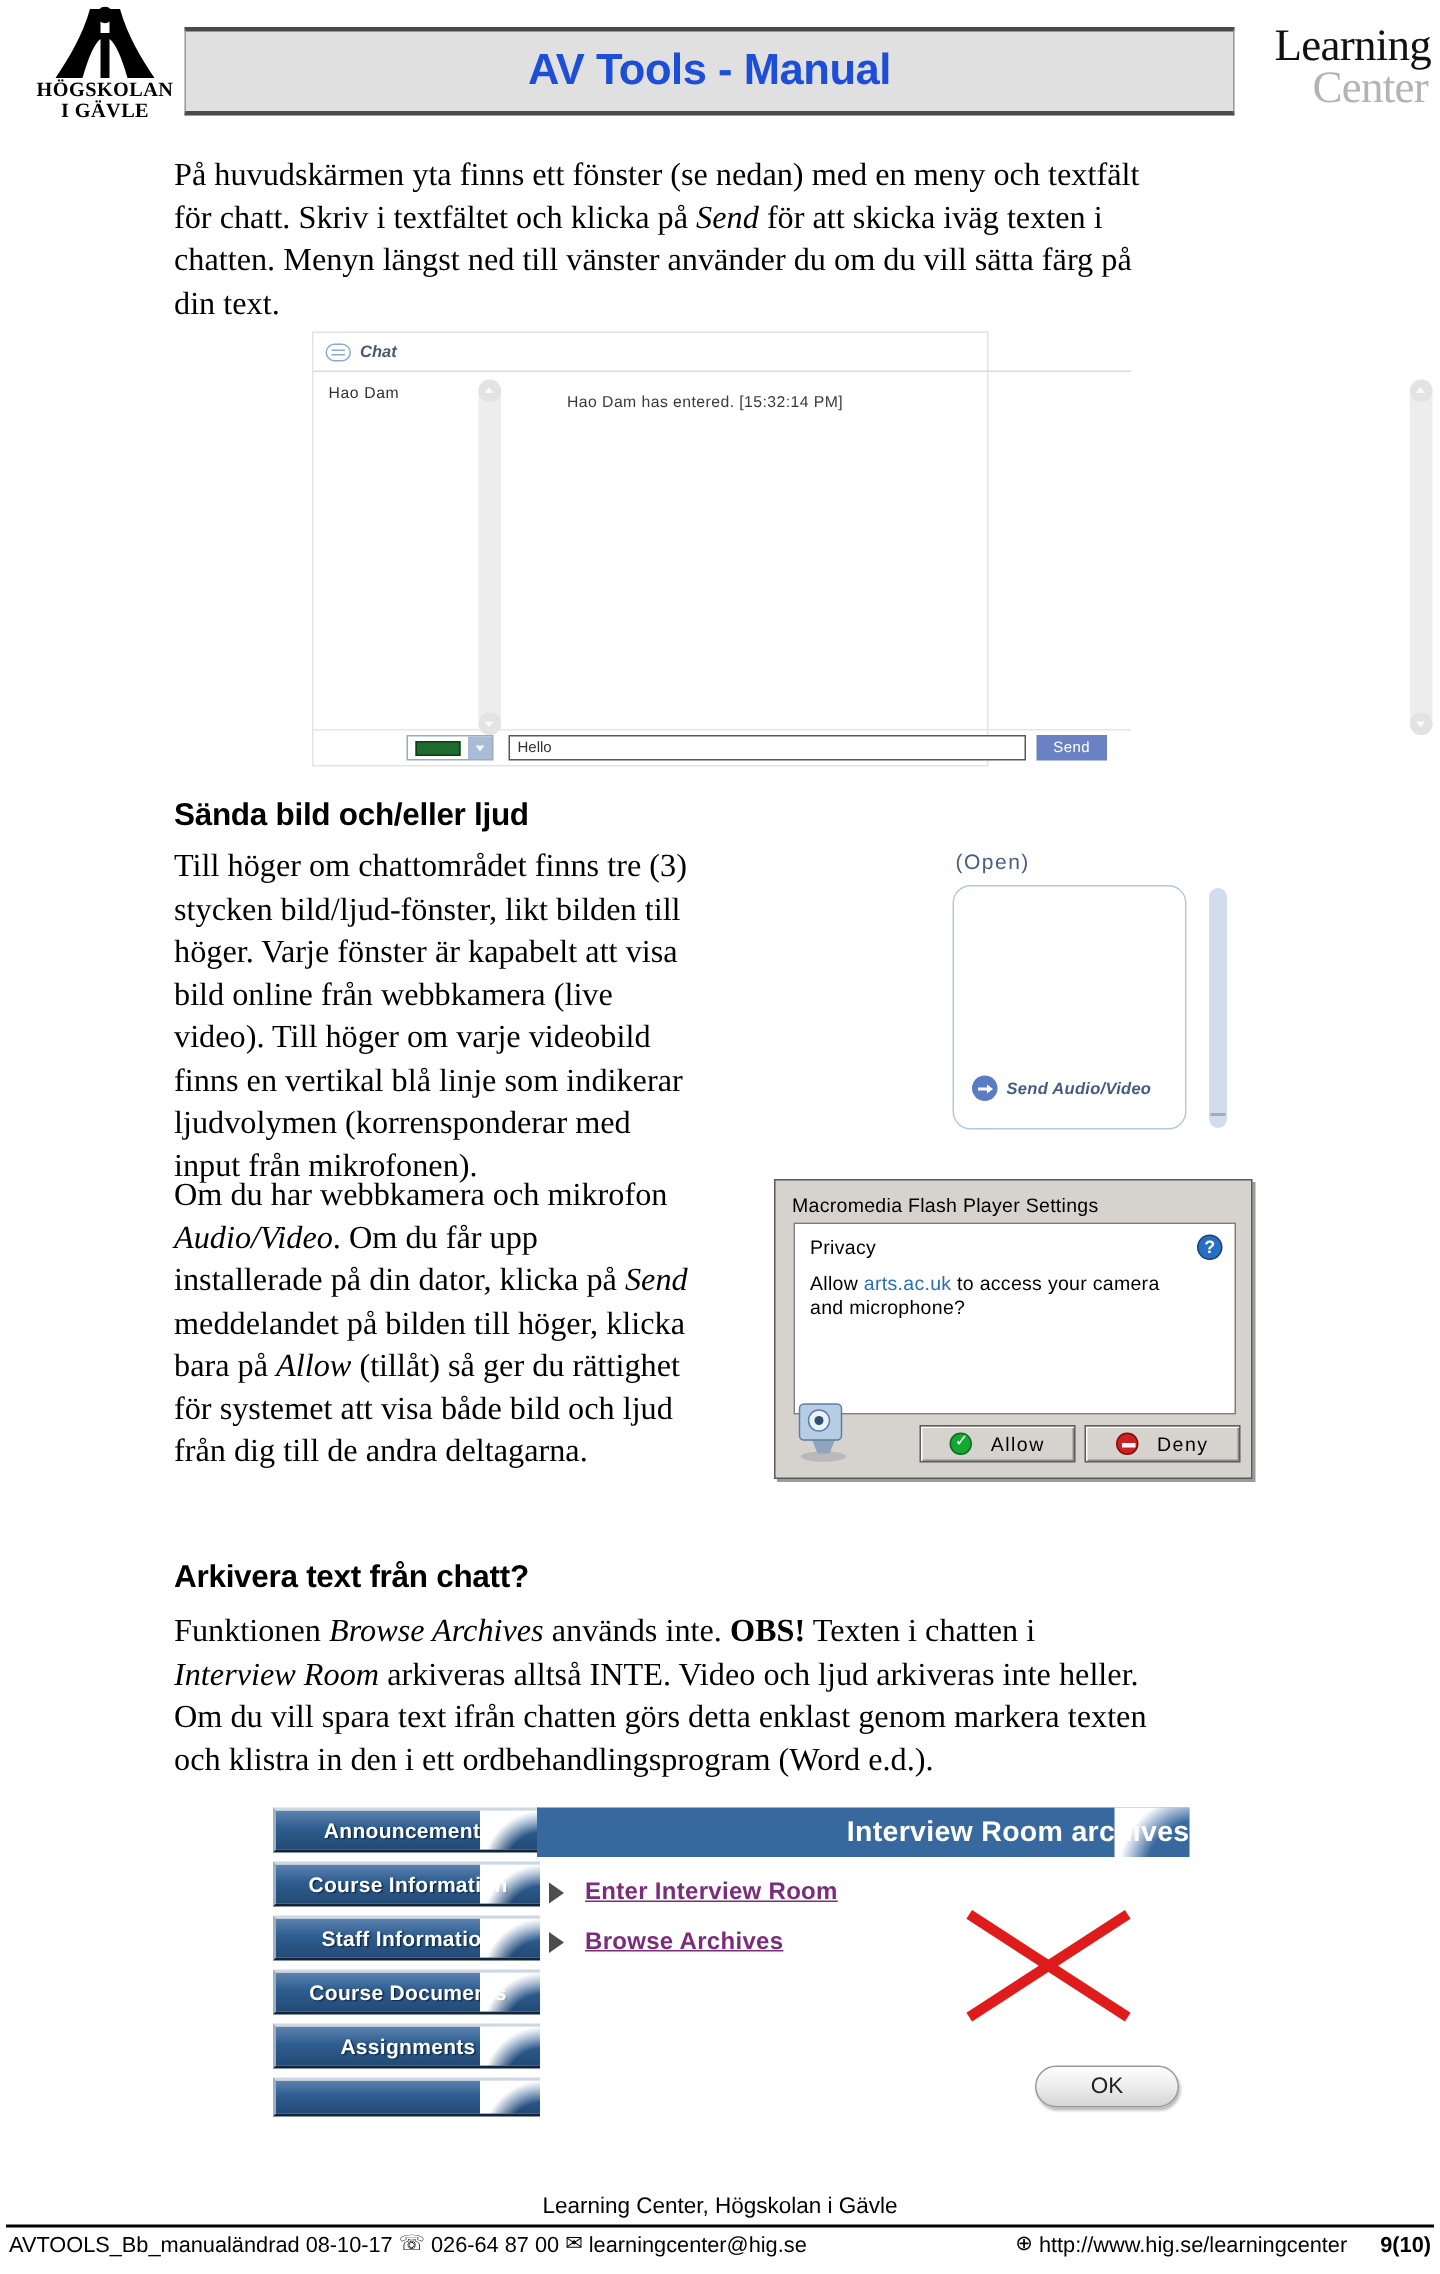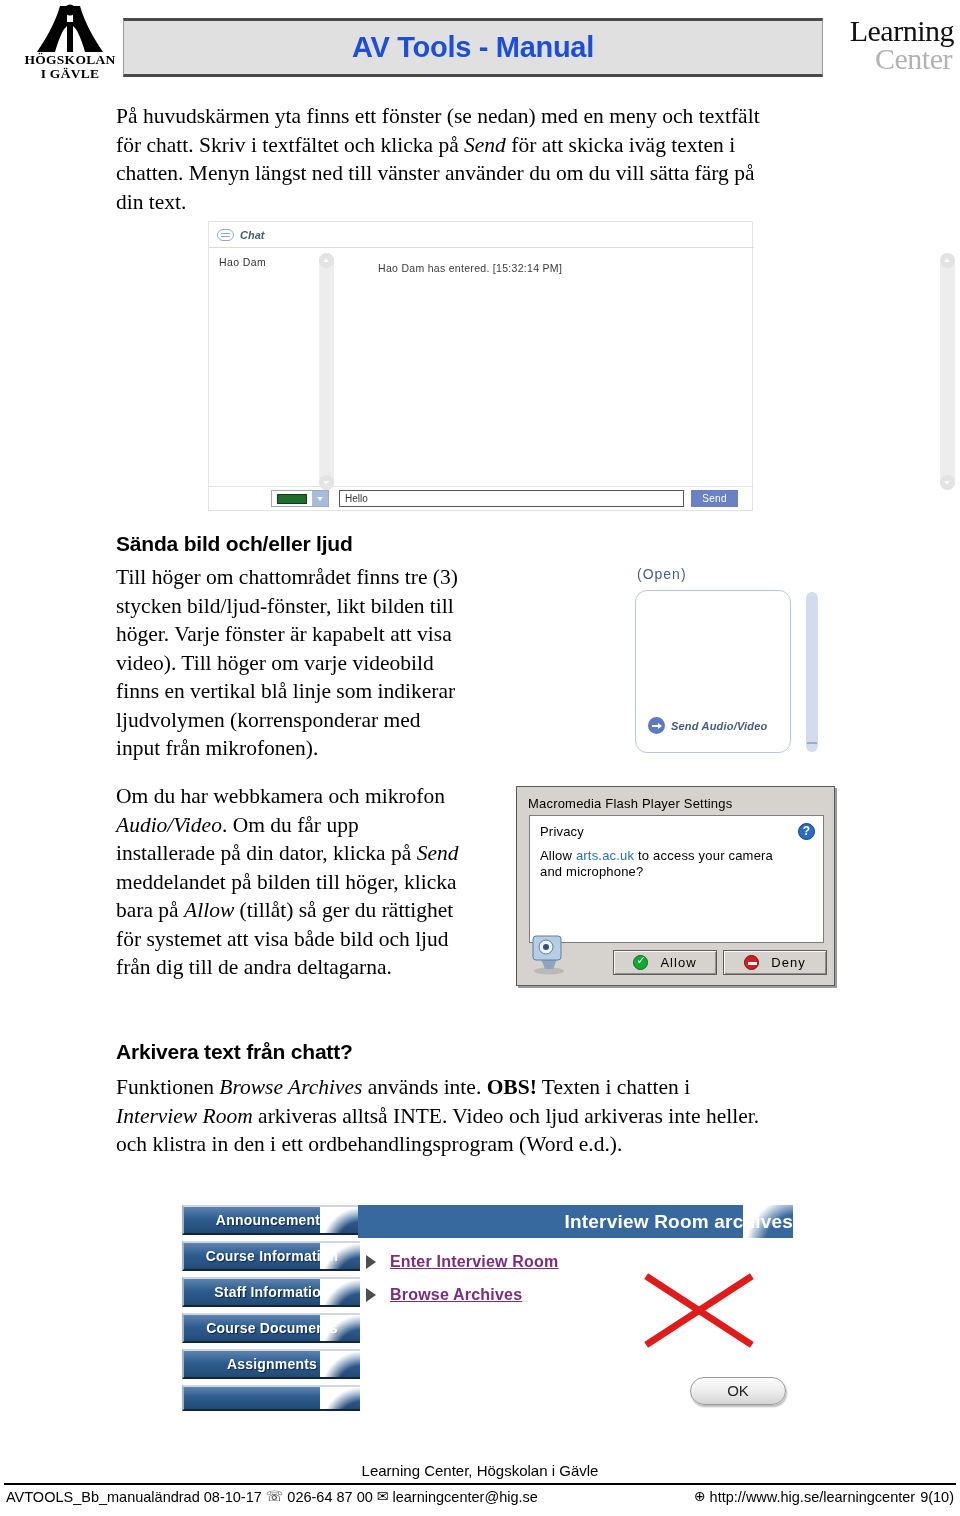--- a/index.html
+++ b/index.html
@@ -104,21 +104,21 @@
   .intro {
     position: absolute;
     left: 116px; top: 102px;
     width: 730px;
   }
 
   
   .chat-shot {
     position: absolute;
     left: 208px; top: 221px;
-    width: 545px; height: 290px;
+    width: 451px; height: 290px;
     background: #ffffff;
     border: 1px solid #e3e3e3;
   }
   .chat-head {
     position: absolute;
     left: 0; top: 0;
     width: 545px; height: 26px;
     border-bottom: 1px solid #dcdcdc;
     display: flex;
     align-items: center;
@@ -610,21 +610,21 @@
   }
   .footer-left { display: flex; align-items: center; white-space: nowrap; }
   .footer-right { display: flex; align-items: center; margin-left: auto; white-space: nowrap; }
   .f-icon {
     font-family: "DejaVu Sans", sans-serif;
     font-size: 14px;
     margin: 0 4px;
     position: relative;
     top: -1px;
   }
-  .page-num { font-weight: normal; margin-left: 5px; }
+  .page-num { font-weight: bold; margin-left: 22px; }
 </style>
 </head>
 <body>
 
 <div class="page-header">
 
   <div class="logo-hig">
     <div class="logo-mark">
       <svg width="86" height="50" viewBox="0 0 86 50">
         <path d="M10 50 C 18 38, 28 22, 33 4 L 40 4 L 40 20 L 46 20 L 46 4 L 53 4 C 58 22, 68 38, 76 50 L 58 50 C 54 36, 50 27, 46 24 L 46 50 L 40 50 L 40 24 C 36 27, 32 36, 28 50 Z" fill="#000"></path>
@@ -685,20 +685,21 @@
     <div class="chat-send">Send</div>
   </div>
 </div>
 
 <div class="h2 sec2-head">Sända bild och/eller ljud</div>
 
 <div class="para sec2-text">
   <div>Till höger om chattområdet finns tre (3)</div>
   <div>stycken bild/ljud-fönster, likt bilden till</div>
   <div>höger. Varje fönster är kapabelt att visa</div>
+  <div>bild online från webbkamera (live</div>
   <div>video). Till höger om varje videobild</div>
   <div>finns en vertikal blå linje som indikerar</div>
   <div>ljudvolymen (korrensponderar med</div>
   <div>input från mikrofonen).</div>
 </div>
 
 <div class="para sec2-text2">
   <div>Om du har webbkamera och mikrofon</div>
   <div><i>Audio/Video</i><span>. Om du får upp</span></div>
   <div><span>installerade på din dator, klicka på </span><i>Send</i></div>
@@ -749,20 +750,21 @@
     <span class="btn-dot no"></span>
     <span>Deny</span>
   </div>
 </div>
 
 <div class="h2 sec3-head">Arkivera text från chatt?</div>
 
 <div class="para sec3-text">
   <div><span>Funktionen </span><i>Browse Archives</i><span> används inte. </span><b>OBS!</b><span> Texten i chatten i</span></div>
   <div><i>Interview Room</i><span> arkiveras alltså INTE. Video och ljud arkiveras inte heller.</span></div>
+  <div>Om du vill spara text ifrån chatten görs detta enklast genom markera texten</div>
   <div>och klistra in den i ett ordbehandlingsprogram (Word e.d.).</div>
 </div>
 
 <div class="bb-shot">
 
   <div class="bb-nav">
     <div class="bb-btn">Announcements</div>
     <div class="bb-btn">Course Information</div>
     <div class="bb-btn">Staff Information</div>
     <div class="bb-btn">Course Documents</div>

